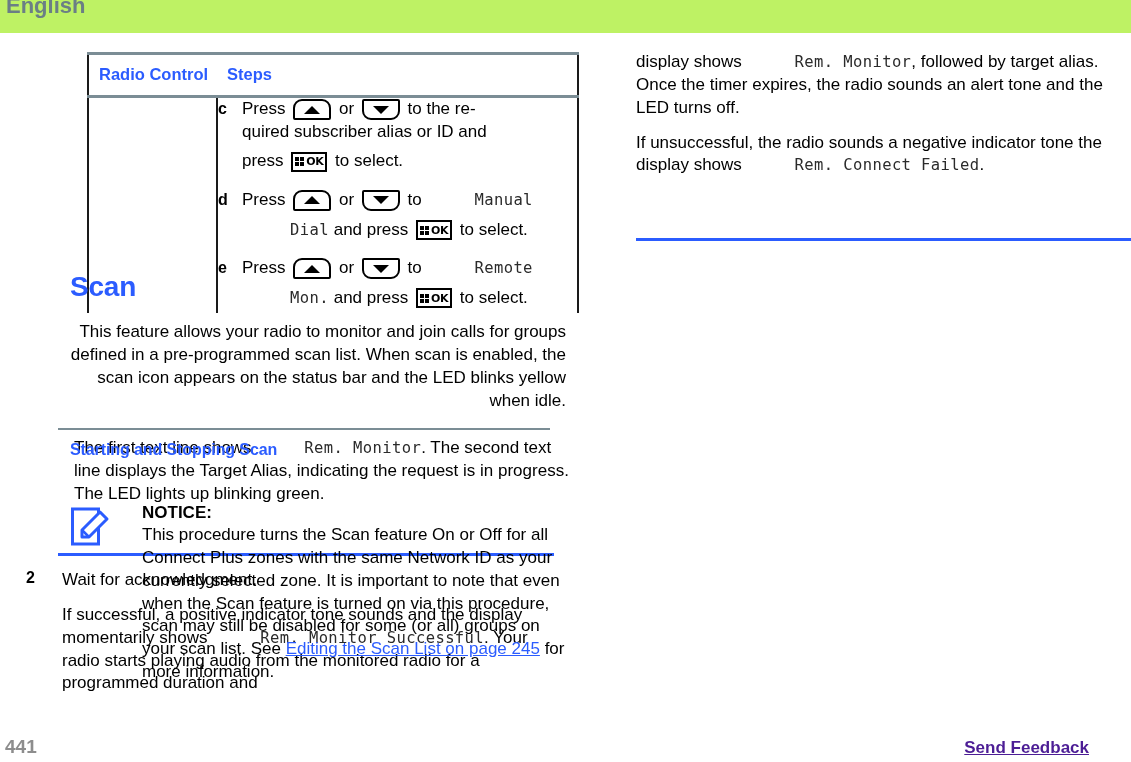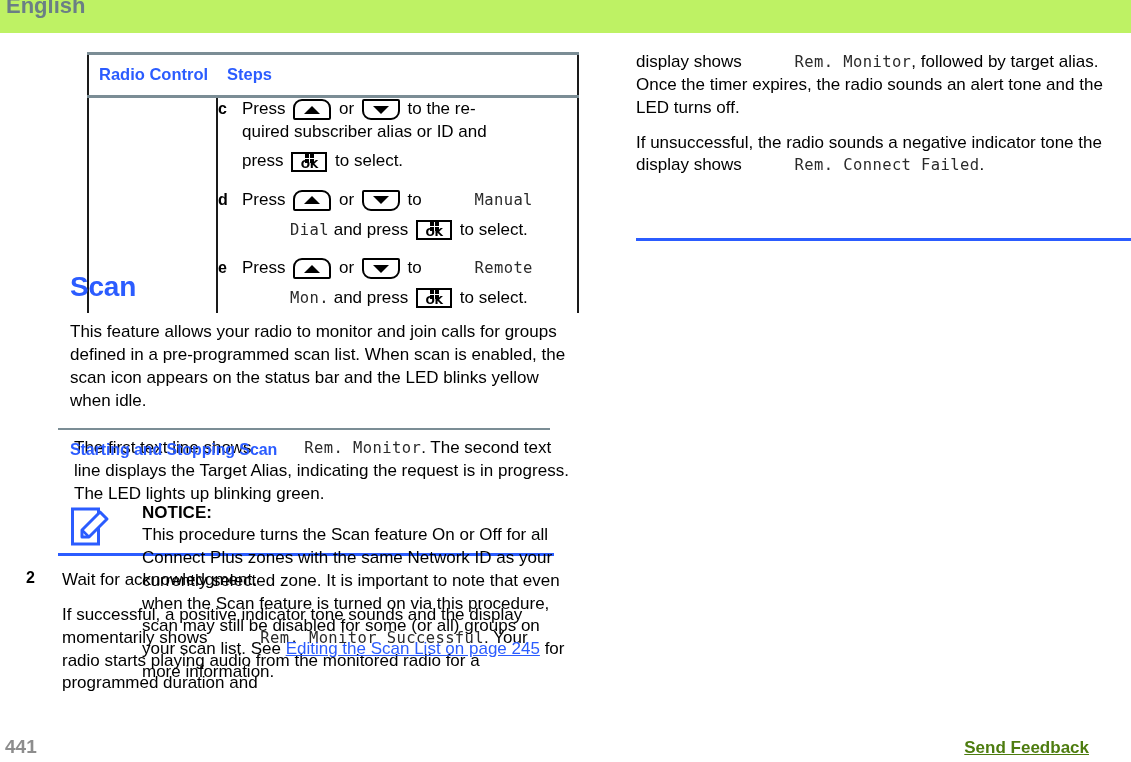--- a/index.html
+++ b/index.html
@@ -120,21 +120,20 @@
     font-size: 16px;
   }
   .ln { display: block; }
 
   
   .key {
     display: inline-block;
     vertical-align: middle;
     position: relative;
     margin: 0 3px;
-    flex-direction: column;
   }
   .key-updown {
     width: 38px;
     height: 21px;
     border: 2px solid #000;
     box-sizing: border-box;
     background: #fff;
   }
   .key-up {
     border-radius: 9px 9px 2px 2px;
@@ -260,20 +259,21 @@
     font-weight: bold;
     color: #2b5cff;
     margin: 0;
     letter-spacing: -0.2px;
   }
   .scan-intro {
     position: absolute;
     left: 70px;
     top: 288px;
     width: 496px;
+    text-align: right;
   }
   .h2-start {
     position: absolute;
     left: 70px;
     top: 408px;
     font-size: 16px;
     font-weight: bold;
     color: #2b5cff;
     margin: 0;
     letter-spacing: -0.1px;
@@ -317,21 +317,21 @@
     top: 7px;
     font-size: 19px;
     font-weight: bold;
     color: #8d8d8d;
   }
   .send-feedback {
     position: absolute;
     right: 42px;
     top: 9px;
     font-size: 17px;
-    color: #4d7c0f;
+    color: #4c1d95;
     font-weight: bold;
   }
 </style>
 </head>
 <body>
 
 <div class="header-band">
   <div class="header-lang">English</div>
 </div>
 

